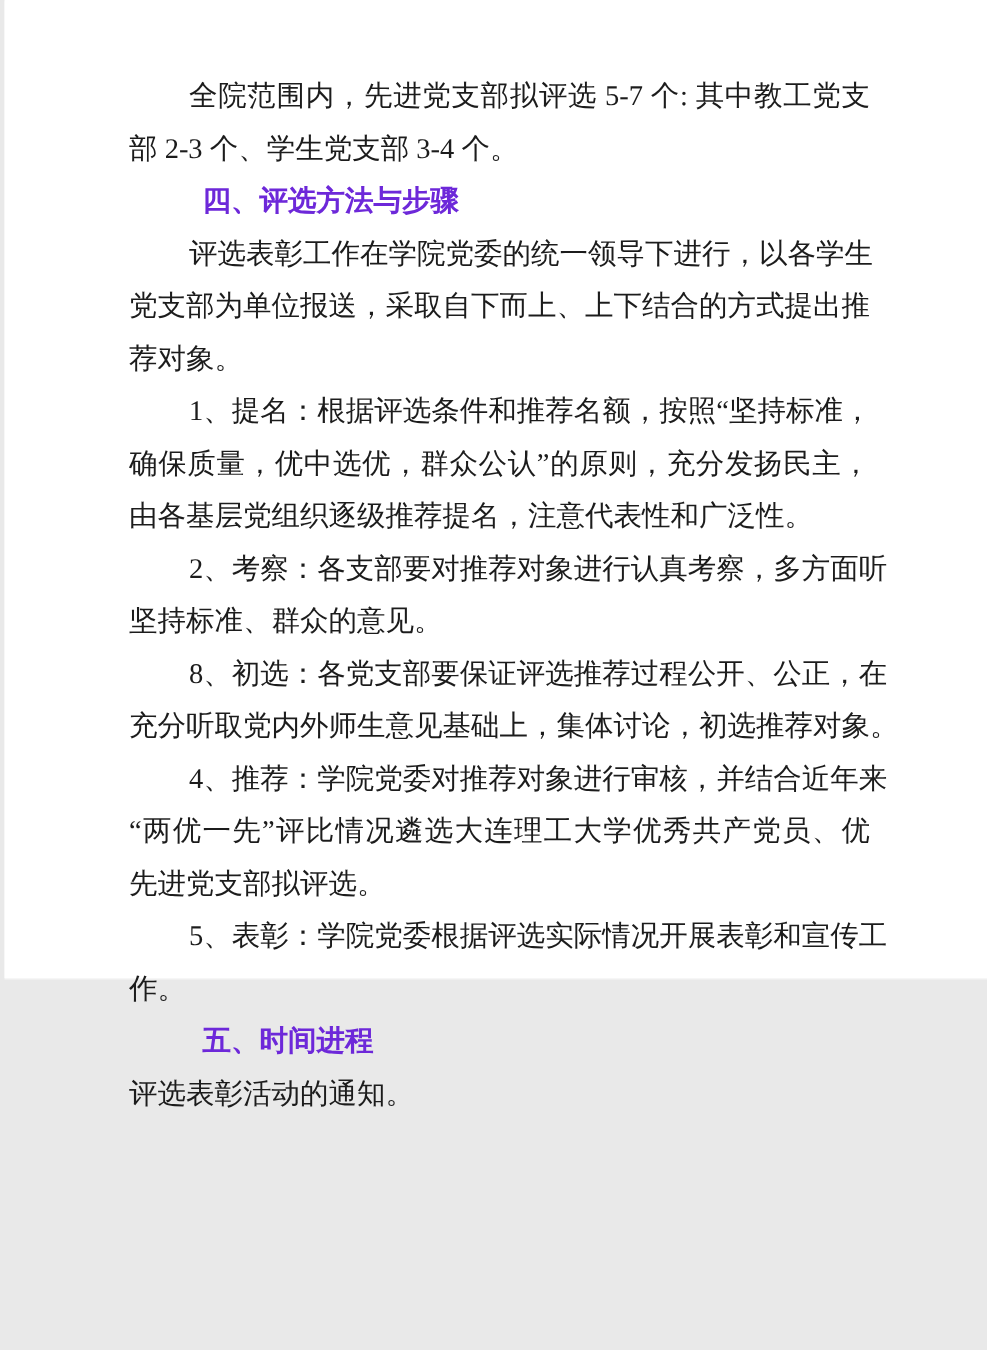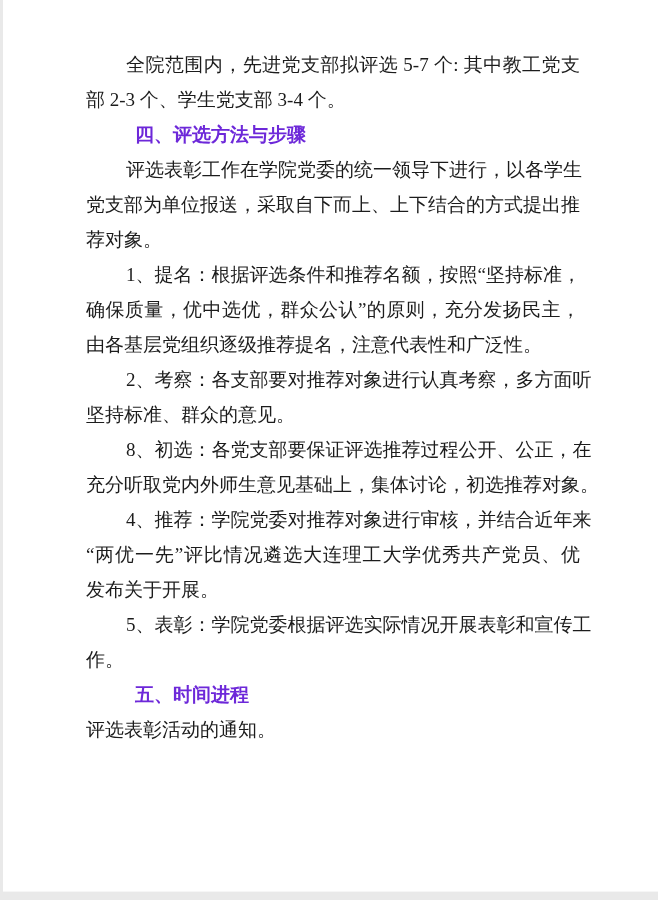--- a/index.html
+++ b/index.html
@@ -7,21 +7,21 @@
   body {
     width: 658px; height: 900px;
     background: #e9e9e9;
     overflow: hidden;
     font-family: "Liberation Serif", "DejaVu Serif", serif;
   }
   .canvas { position: relative; width: 658px; height: 900px; }
   .page {
     position: absolute;
     left: 3px; top: 0;
-    width: 655px; height: 891px;
+    width: 655px; height: 652px;
     background: #ffffff;
     box-shadow: 0 1px 0 #f6f6f6;
   }
   .content {
     padding: 47px 78px 0 83px;
     color: #1c1c1c;
   }
   .line {
     height: 35px;
     line-height: 35px;
@@ -58,20 +58,20 @@
         <div class="line body">荐对象。</div>
         <div class="line body indent fill">1、提名：根据评选条件和推荐名额，按照“坚持标准，</div>
         <div class="line body fill">确保质量，优中选优，群众公认”的原则，充分发扬民主，</div>
         <div class="line body">由各基层党组织逐级推荐提名，注意代表性和广泛性。</div>
         <div class="line body indent fill">2、考察：各支部要对推荐对象进行认真考察，多方面听</div>
         <div class="line body">坚持标准、群众的意见。</div>
         <div class="line body indent fill">8、初选：各党支部要保证评选推荐过程公开、公正，在</div>
         <div class="line body">充分听取党内外师生意见基础上，集体讨论，初选推荐对象。</div>
         <div class="line body indent fill">4、推荐：学院党委对推荐对象进行审核，并结合近年来</div>
         <div class="line body fill">“两优一先”评比情况遴选大连理工大学优秀共产党员、优</div>
-        <div class="line body">发布关于开展。</div>
+        <div class="line body">先进党支部拟评选。</div>
         <div class="line body indent fill">5、表彰：学院党委根据评选实际情况开展表彰和宣传工</div>
         <div class="line body">作。</div>
         <div class="line heading">五、时间进程</div>
         <div class="line body">评选表彰活动的通知。</div>
       </div>
   </div>
 </div>
 
 </body></html>

